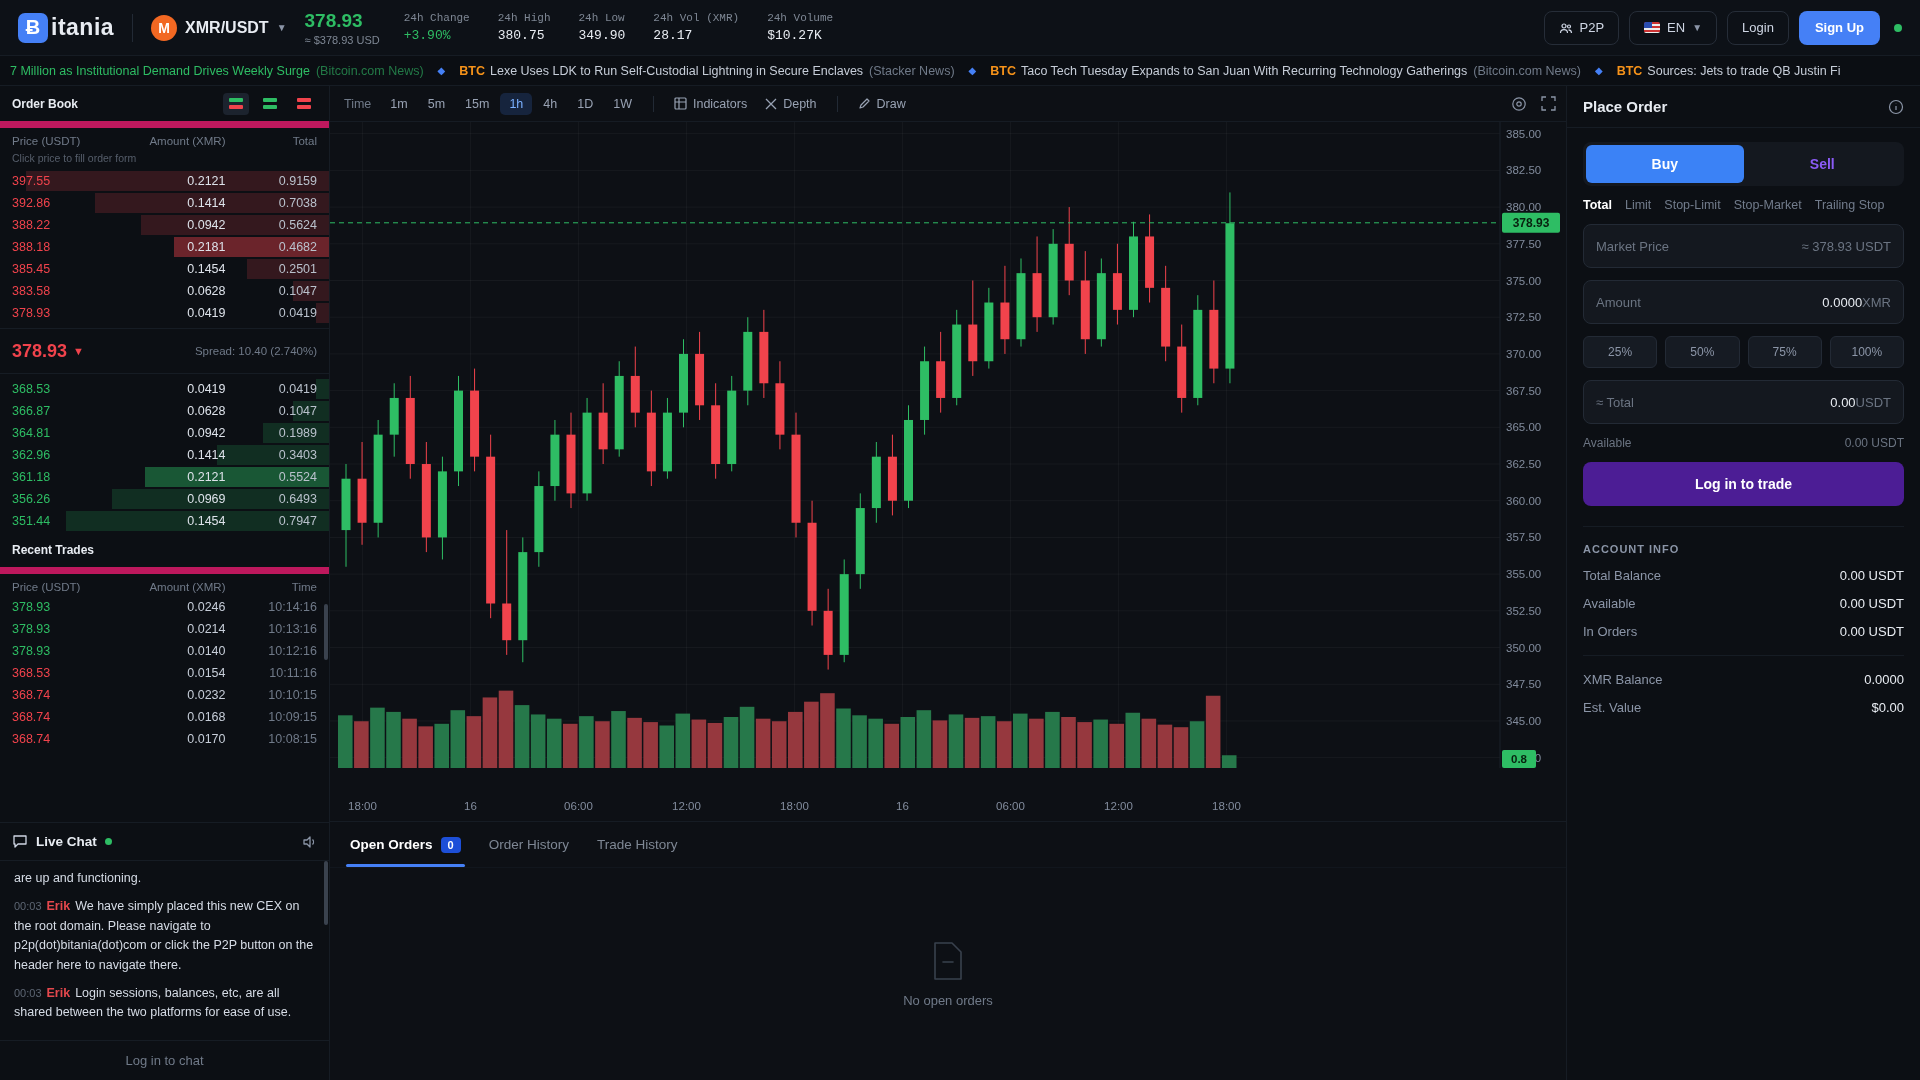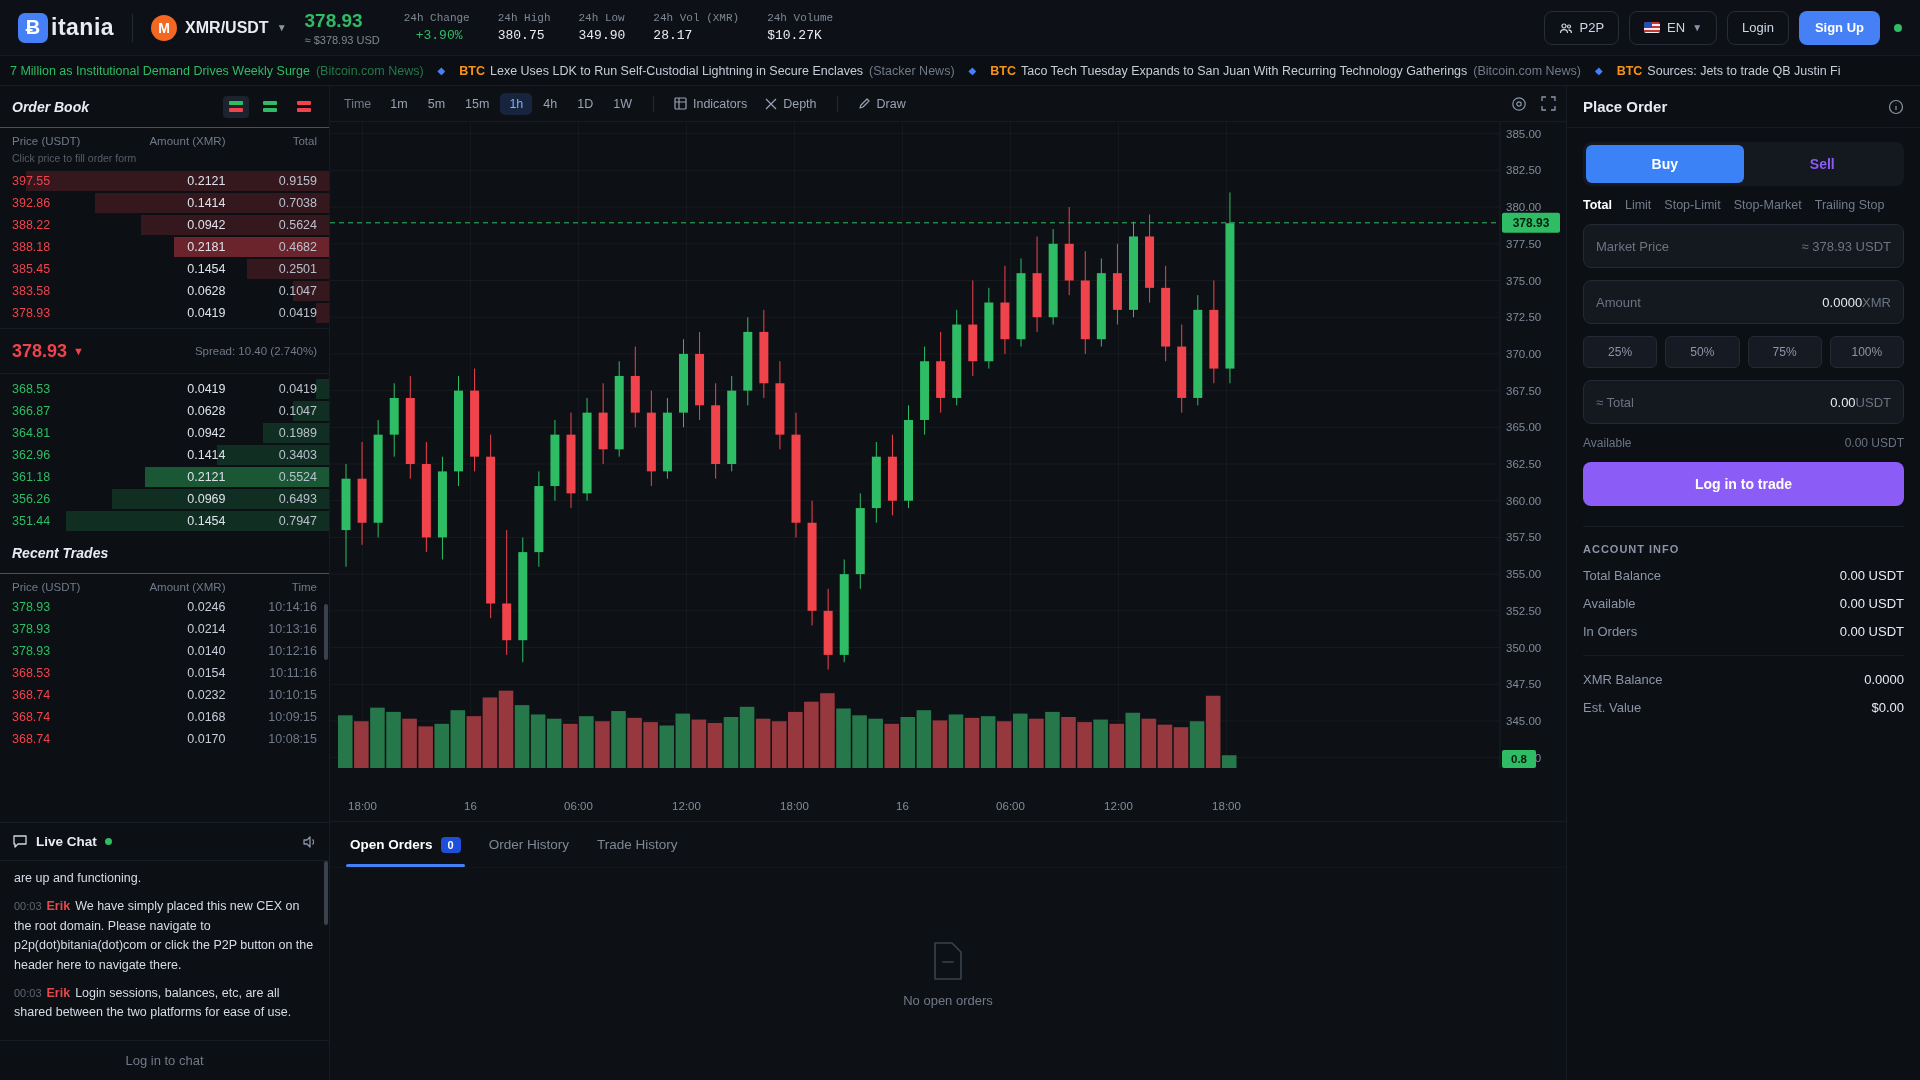--- a/index.html
+++ b/index.html
@@ -21,21 +21,21 @@
   .pair { display:flex; align-items:center; gap:8px; cursor:pointer; }
   .xmr-icon { width:26px; height:26px; border-radius:50%; background:#f26822; color:#fff;
     font-weight:bold; display:flex; align-items:center; justify-content:center; font-size:14px; }
   .pair-label { font-size:16px; font-weight:bold; }
   .chev { color:#8b95a7; font-size:10px; }
   .price-block .last { color:#2ebd64; font-size:19px; font-weight:bold; }
   .price-block .usd { color:#7e8794; font-size:11px; margin-top:2px; }
   .stats { display:flex; gap:28px; margin-left:6px;font-family:Liberation Mono, monospace; }
   .stat .lbl { color:#7e8794; font-size:11px; margin-bottom:4px; }
   .stat .val { font-size:13px; }
-  .stat .val.up { color:#2ebd64;margin-left:12px; }
+  .stat .val.up { color:#2ebd64; }
   .hdr-actions { margin-left:auto; display:flex; align-items:center; gap:10px;padding-left:7px; }
   .btn-ghost { display:flex; align-items:center; gap:7px; background:transparent;
     border:1px solid #262d38; color:#cfd6e4; border-radius:8px; height:34px; padding:0 14px;
     font-size:13px; cursor:pointer; }
   .btn-primary { background:#4580f6; border:none; color:#fff; border-radius:8px; height:34px;
     padding:0 16px; font-weight:bold; font-size:13px; cursor:pointer; }
   .status-dot { width:8px; height:8px; border-radius:50%; background:#2ebd64; margin-left:4px; }
   .flag { width:16px; height:11px; border-radius:2px; position:relative; overflow:hidden;
     background:repeating-linear-gradient(#c33 0 2px,#eee 2px 4px); }
   .flag::after { content:""; position:absolute; left:0; top:0; width:8px; height:6px; background:#2a4db0; }
@@ -54,21 +54,21 @@
   
   .main { flex:1; display:flex; min-height:0; }
   .left { width:330px; background:#0c0f14; border-right:1px solid #161c24; display:flex;
     flex-direction:column; min-height:0; flex:none; }
   .center { flex:1; display:flex; flex-direction:column; min-width:0; background:#0d1015; }
   .right { width:354px; background:#0c0f14; border-left:1px solid #161c24; display:flex;
     flex-direction:column; flex:none; }
 
   
   .section-h { height:42px; display:flex; align-items:center; padding:0 12px; font-weight:bold;
-    font-size:14px; border-bottom:1px solid #be185d; flex:none;font-style:italic; }
+    font-size:12px; border-bottom:7px solid #be185d; flex:none; }
   .ob-toggles { margin-left:auto; display:flex; gap:8px; }
   .ob-toggle { width:26px; height:22px; border-radius:4px; display:flex; flex-direction:column;
     gap:3px; align-items:center; justify-content:center; cursor:pointer; }
   .ob-toggle.sel { background:#1c232e; }
   .tg-bar { width:14px; height:4px; border-radius:1px; }
   .tg-g { background:#2ebd64; } .tg-r { background:#f1434c; }
   .cols { display:flex; padding:7px 12px 3px; color:#707a89; font-size:11.5px; }
   .c1 { flex:1.1; text-align:left; } .c2 { flex:1; text-align:right; } .c3 { flex:.9; text-align:right; }
   .hint { padding:2px 12px 6px; color:#565e6b; font-size:10.5px; }
   .ob-row { position:relative; display:flex; height:22px; align-items:center; padding:0 12px;
@@ -148,21 +148,21 @@
   .inp { height:44px; background:#14181f; border:1px solid #232a35; border-radius:8px;
     display:flex; align-items:center; padding:0 12px; cursor:text; }
   .inp .lab { color:#6b7482; flex:1; }
   .inp .val { color:#e8ecf2; }
   .inp .unit { color:#6b7482; }
   .pcts { display:flex; gap:8px; }
   .pct { flex:1; height:32px; background:#161b23; border:1px solid #232a35; border-radius:6px;
     display:flex; align-items:center; justify-content:center; color:#8b95a7; font-size:12px;
     cursor:pointer; }
   .avail-row { display:flex; justify-content:space-between; color:#6b7482; font-size:12px; }
-  .cta { height:44px; background:#8b5cf6; border-radius:8px; display:flex; align-items:center;
+  .cta { height:44px; background:#4c1d95; border-radius:8px; display:flex; align-items:center;
     justify-content:center; font-weight:bold; font-size:14px; color:#fff; cursor:pointer; }
   .acct { border-top:1px solid #161c24; margin-top:8px; padding:16px 0 0; display:flex;
     flex-direction:column; gap:13px; }
   .acct-h { color:#8b95a7; font-size:11px; font-weight:bold; letter-spacing:1px; }
   .acct-row { display:flex; justify-content:space-between; font-size:13px; color:#8b95a7; }
   .acct-row .v { color:#e8ecf2; }
   .acct-div { height:1px; background:#161c24; margin:3px 0; }
   .deposit { height:42px; border:1px solid #2b54c8; color:#6f96ff; border-radius:8px;
     display:flex; align-items:center; justify-content:center; font-weight:bold; cursor:pointer;
     margin-top:4px; }

